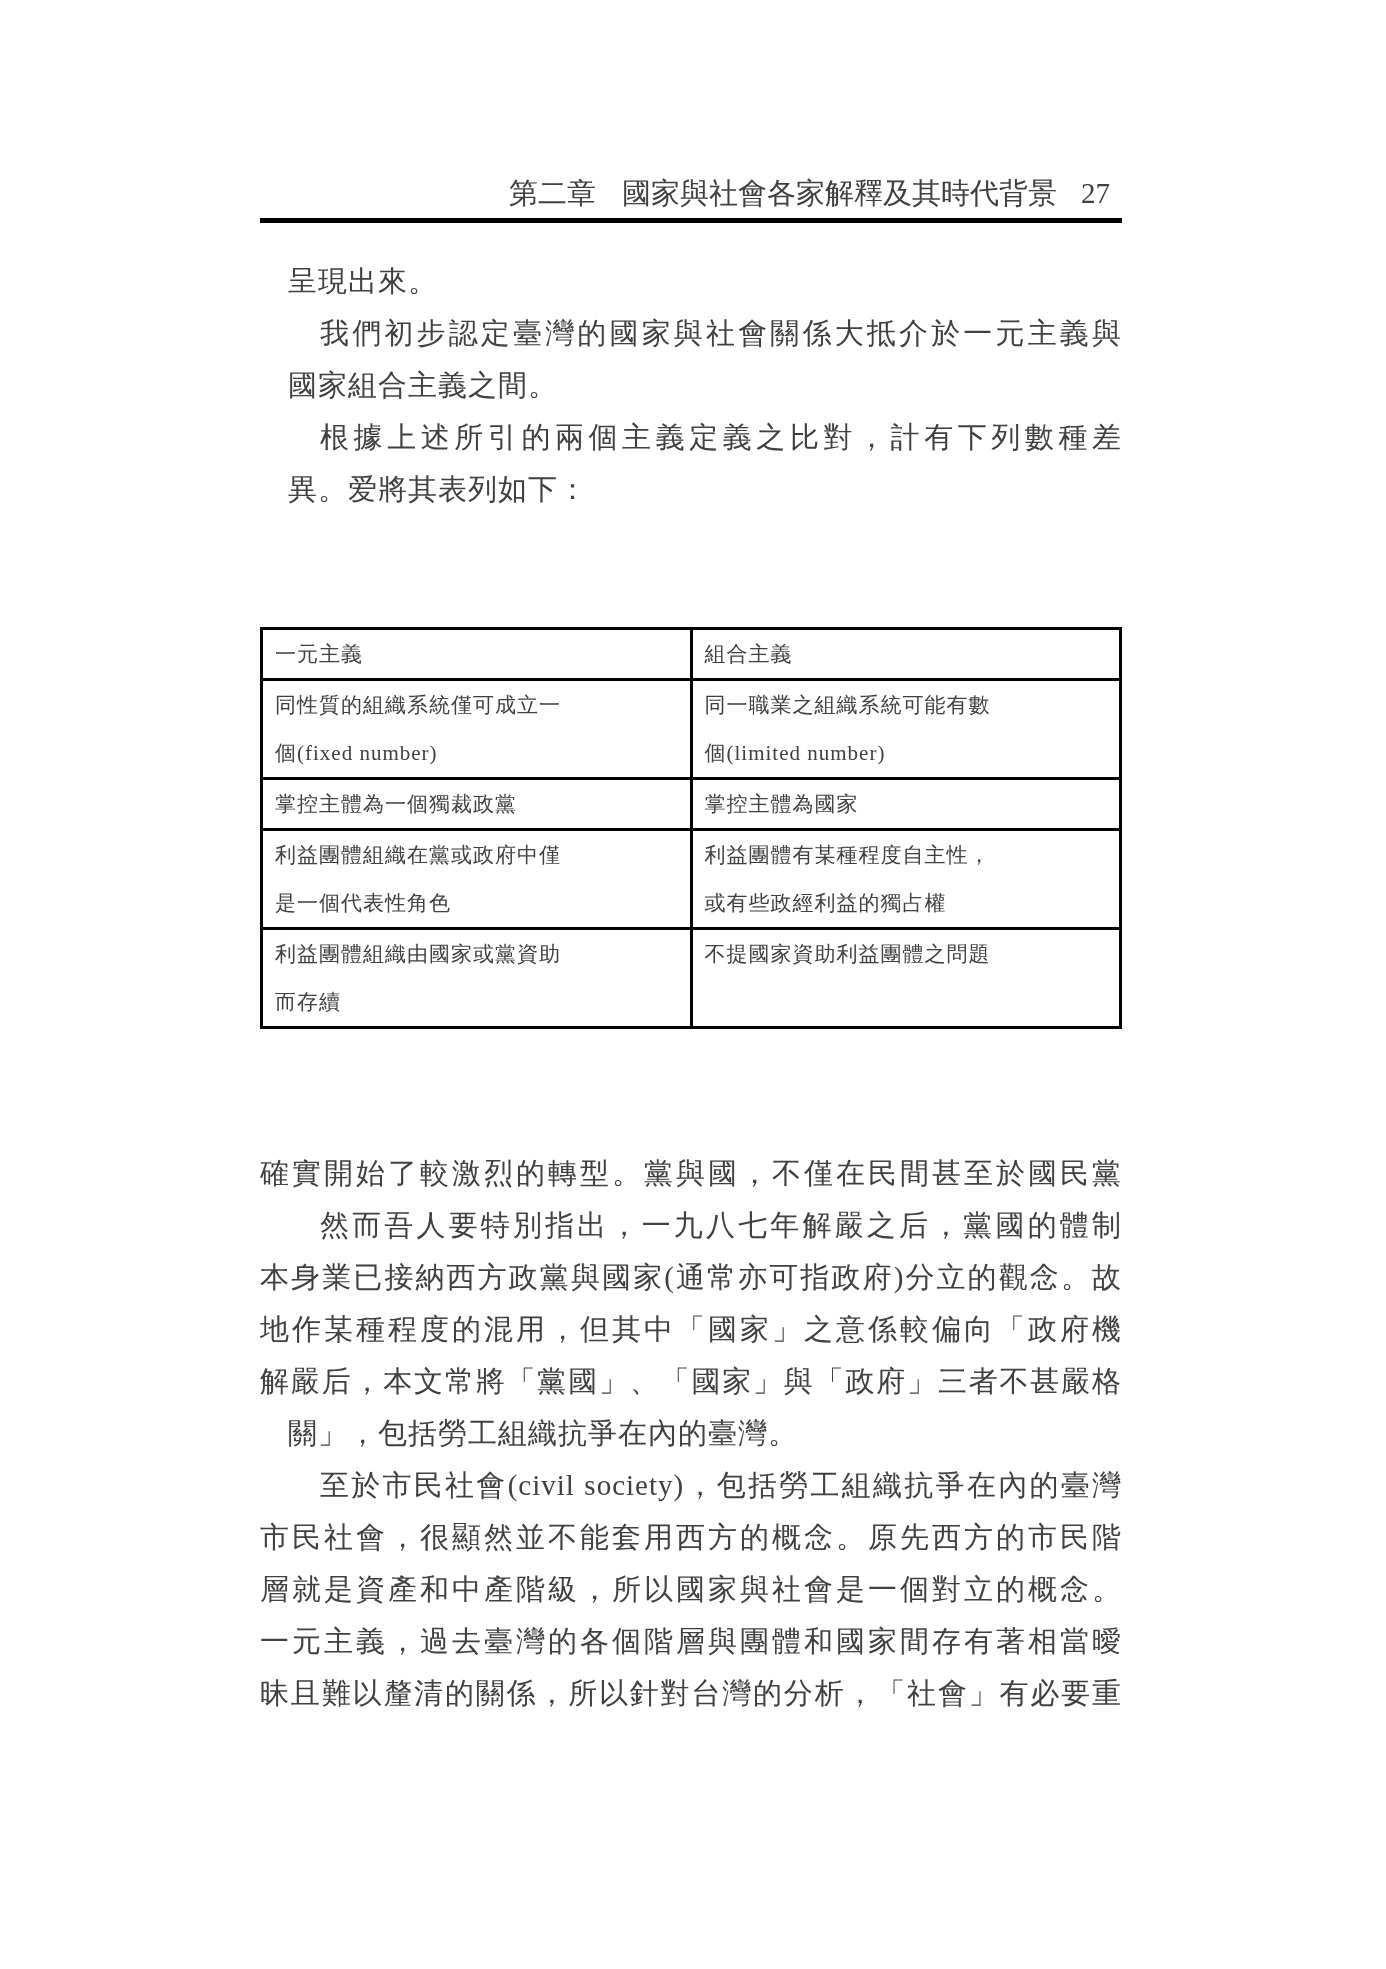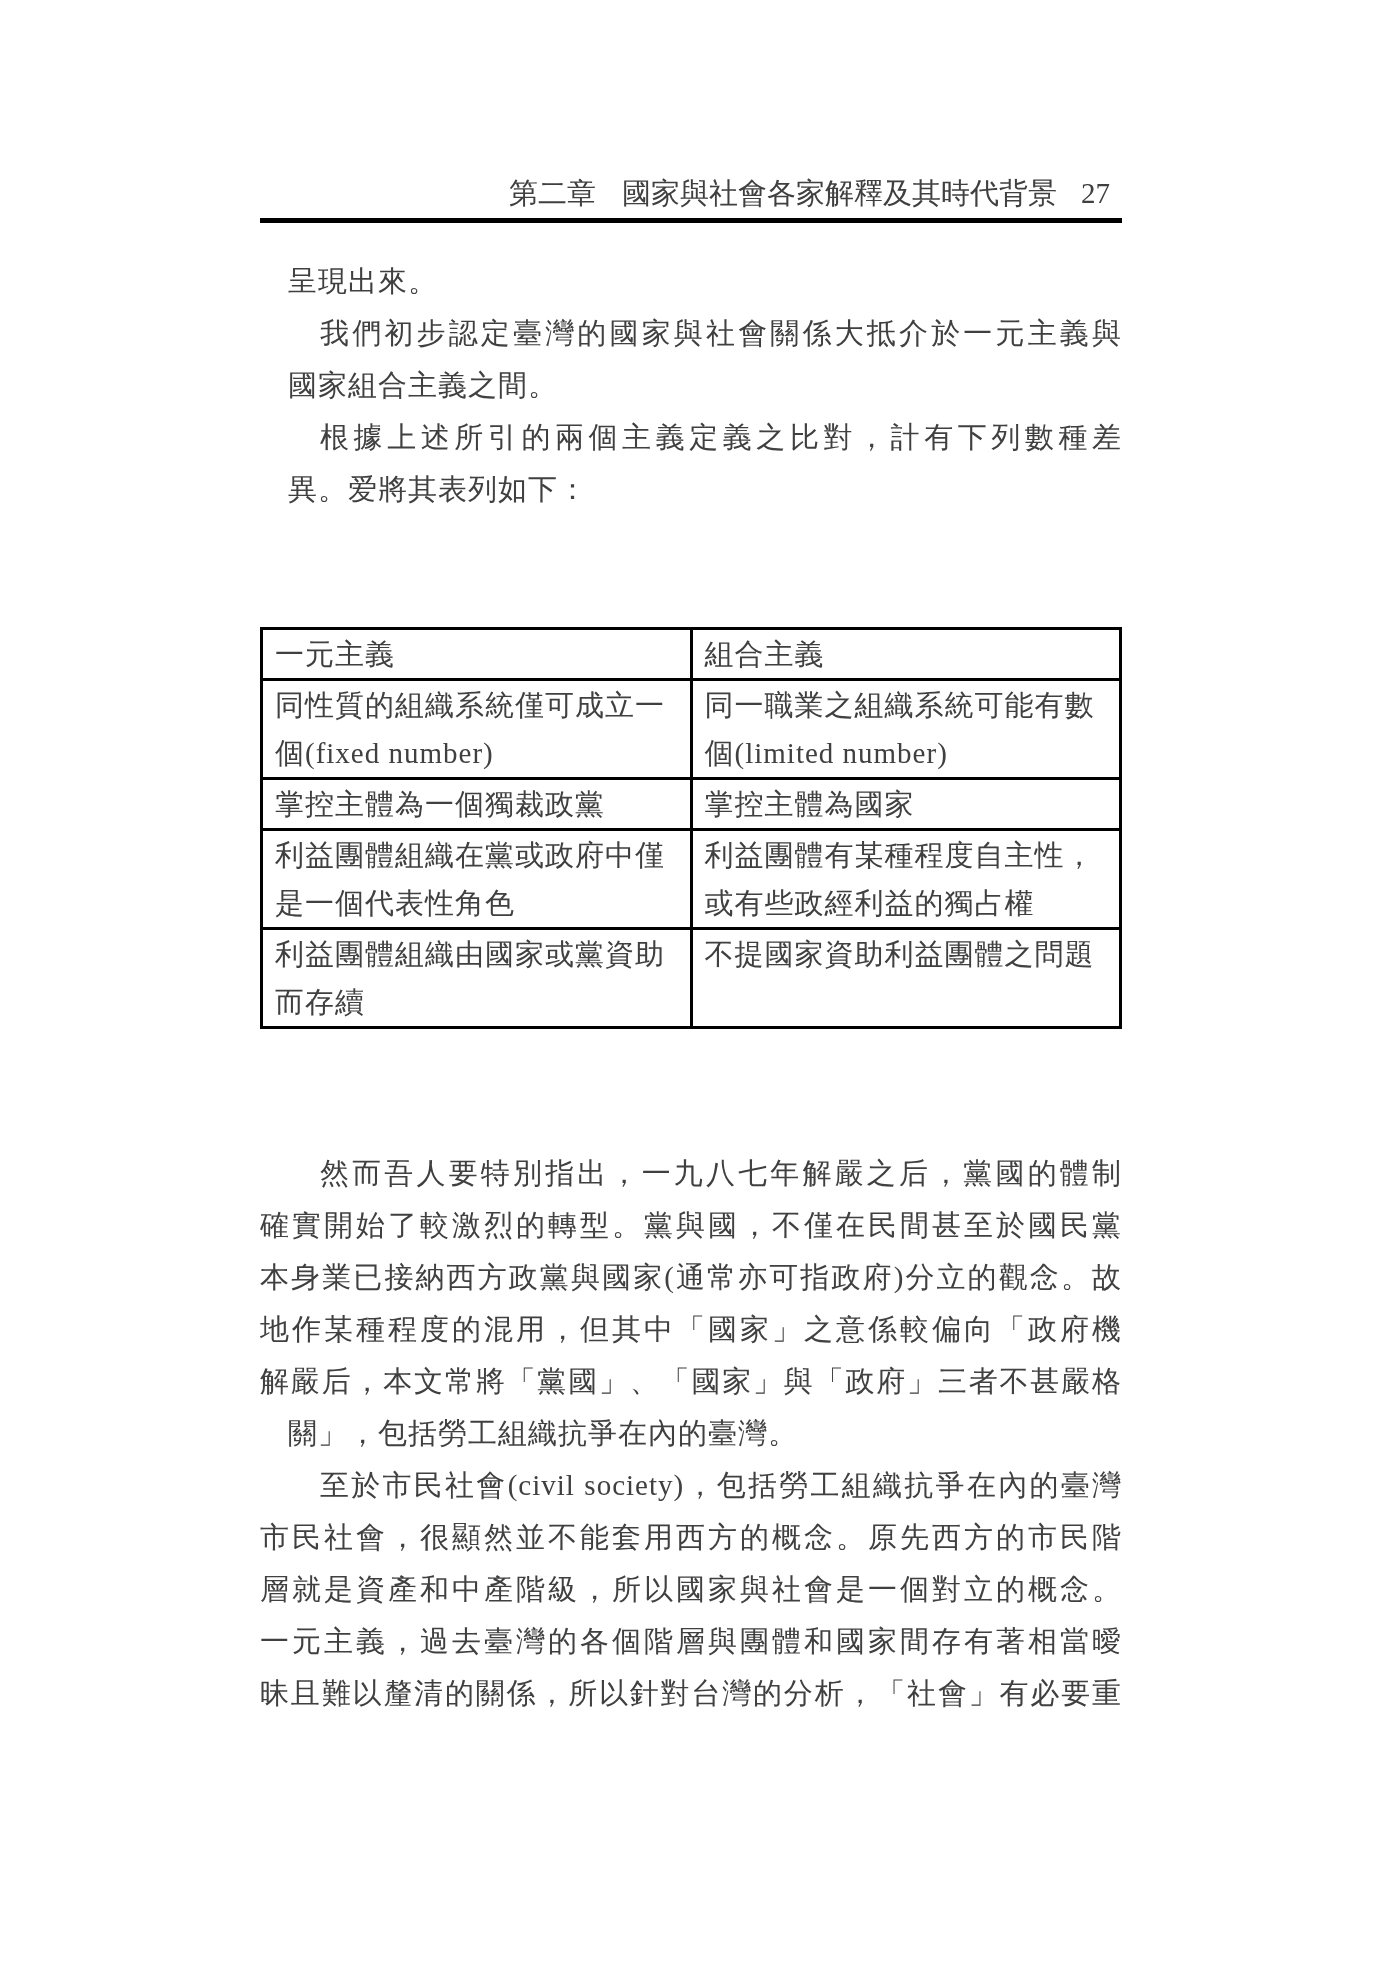--- a/index.html
+++ b/index.html
@@ -66,21 +66,21 @@
   .cmp-table {
     position: absolute;
     top: 627px;
     left: 0;
     width: 100%;
     border-collapse: collapse;
     table-layout: fixed;
   }
   .cmp-table th, .cmp-table td {
     border: 3px solid #000000;
-    font-size: 29px;
+    font-size: 21px;
     line-height: 48px;
     font-weight: normal;
     text-align: left;
     vertical-align: top;
     padding: 0 12px;
     white-space: pre-line;
     letter-spacing: 1px;
     overflow: hidden;
   }
   .cmp-table th { width: 50%; }
@@ -132,22 +132,22 @@
       </tr>
       <tr class="row-2l">
         <td>利益團體組織由國家或黨資助
 而存續</td>
         <td>不提國家資助利益團體之問題</td>
       </tr>
     </tbody>
       </table>
 
     <div class="textblock block-bottom">
+      <div class="bl">確實開始了較激烈的轉型。黨與國，不僅在民間甚至於國民黨</div>
       <div class="bl indent">然而吾人要特別指出，一九八七年解嚴之后，黨國的體制</div>
-      <div class="bl">確實開始了較激烈的轉型。黨與國，不僅在民間甚至於國民黨</div>
       <div class="bl">本身業已接納西方政黨與國家(通常亦可指政府)分立的觀念。故</div>
       <div class="bl">地作某種程度的混用，但其中「國家」之意係較偏向「政府機</div>
       <div class="bl">解嚴后，本文常將「黨國」、「國家」與「政府」三者不甚嚴格</div>
       <div class="bl short">關」，包括勞工組織抗爭在內的臺灣。</div>
       <div class="bl indent">至於市民社會(civil society)，包括勞工組織抗爭在內的臺灣</div>
       <div class="bl">市民社會，很顯然並不能套用西方的概念。原先西方的市民階</div>
       <div class="bl">層就是資產和中產階級，所以國家與社會是一個對立的概念。</div>
       <div class="bl">一元主義，過去臺灣的各個階層與團體和國家間存有著相當曖</div>
       <div class="bl">昧且難以釐清的關係，所以針對台灣的分析，「社會」有必要重</div>
     </div>

